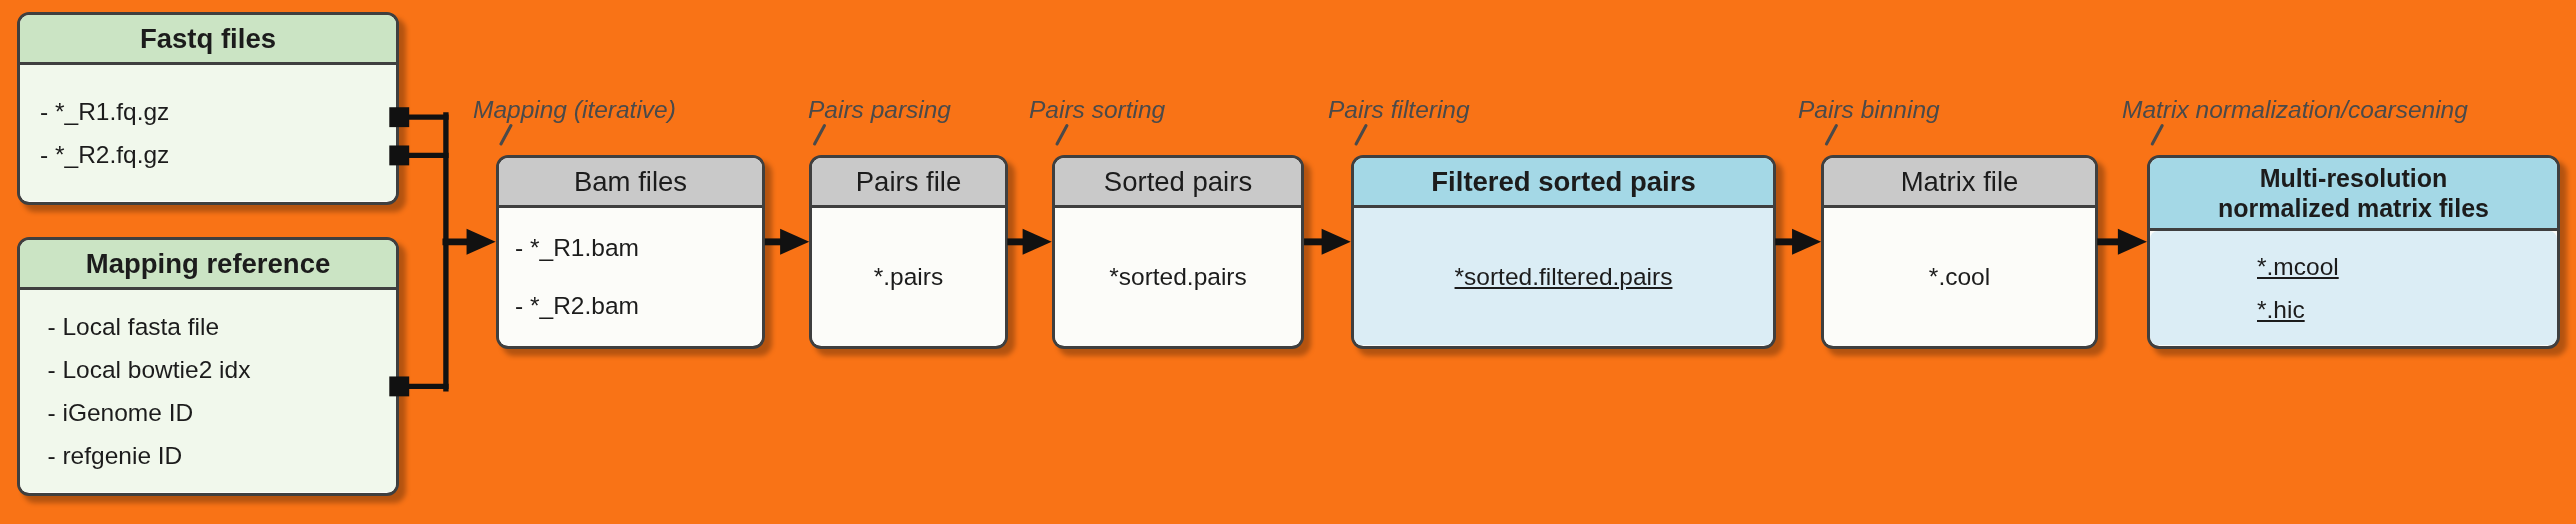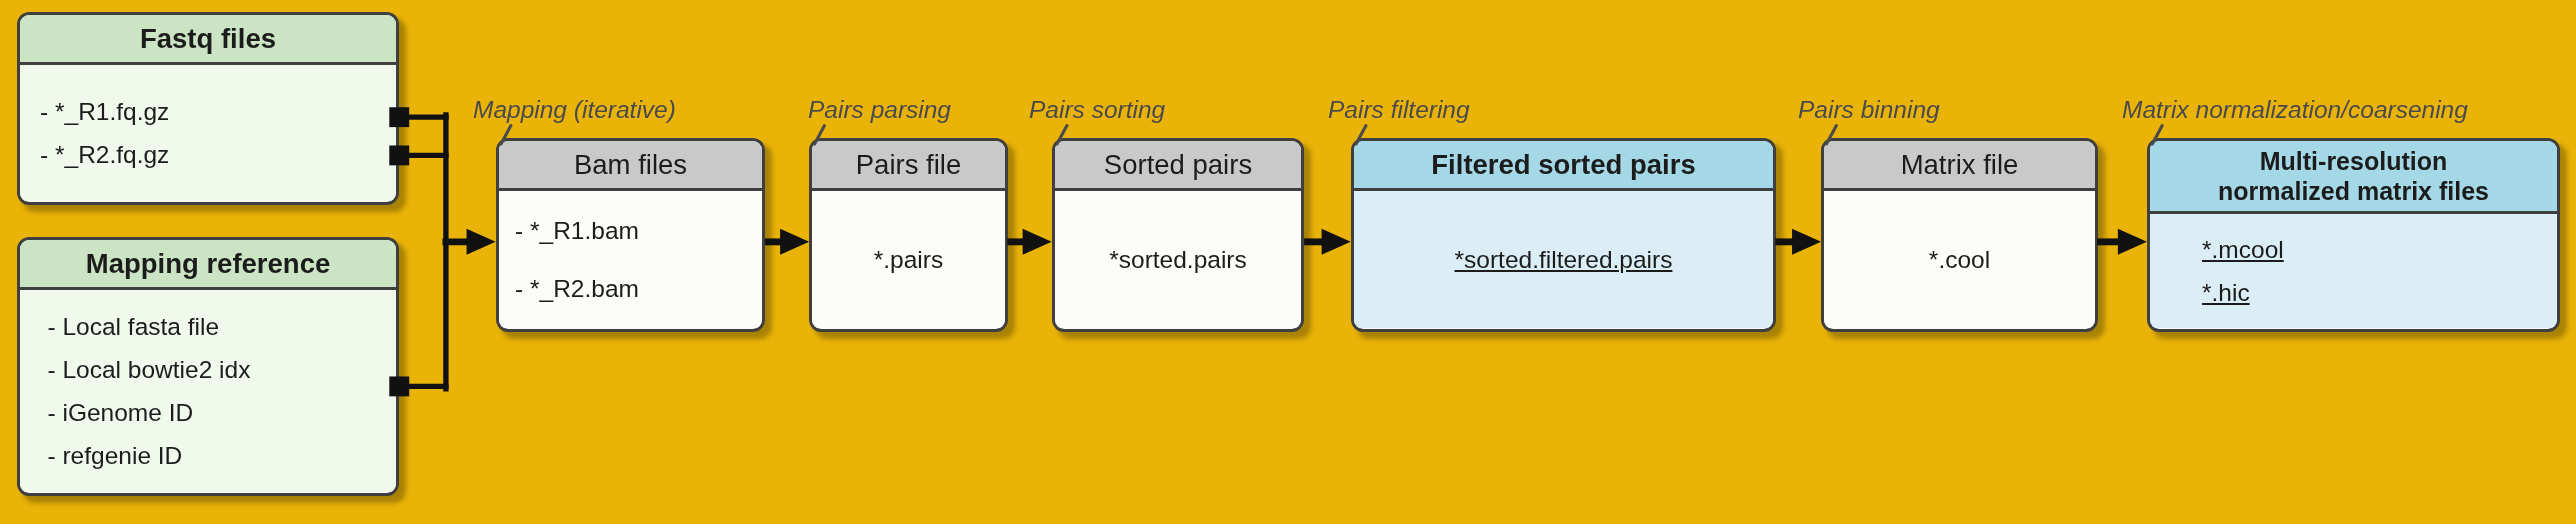--- a/index.html
+++ b/index.html
@@ -1,21 +1,21 @@
 <!DOCTYPE html>
 <html style="font-size:12.2px"><head>
 <meta charset="utf-8">
 <style>
   html, body { margin: 0; padding: 0; background: #ffffff; }
   * { box-sizing: border-box; }
   #canvas {
     position: relative;
     width: 2576px;
     height: 525px;
-    background: #eab308;
+    background: #f97316;
     overflow: hidden;
     font-family: "Liberation Sans", "DejaVu Sans", sans-serif;
     color: #1c1c1c;
   }
 
   .box {
     position: absolute;
     border: 3.1px solid #3f3f3f;
     border-radius: 12.2px;
     box-shadow: 6.9px 6.9px 5.4px rgba(0,0,0,0.28);
@@ -58,33 +58,33 @@
   
   #box-fastq  { left: 17px;  top: 12.2px;  width: 382px; height: 193px; }
   #box-fastq  .box-header { height: 50px; }
   #box-fastq  .box-body   { height: 136px; padding-left: 20px; }
 
   #box-genome { left: 17px;  top: 237px; width: 382px; height: 259px; }
   #box-genome .box-header { height: 50px; }
   #box-genome .box-body   { height: 202px; padding-left: 27.5px; }
 
   
-  .stage-box { top: 138px; height: 194px; }
+  .stage-box { top: 155px; height: 194px; }
   .stage-box .box-header { height: 50px; }
   .stage-box .box-body   { height: 137px; }
 
   #box-bam      { left: 496px;  width: 269px; }
   #box-bam .box-body { padding-left: 16px; }
   #box-pairs    { left: 809px; width: 199px; }
   #box-sorted   { left: 1052px; width: 252px; }
   #box-filtered { left: 1351px; width: 425px; }
   #box-matrix   { left: 1821px; width: 277px; }
   #box-multi    { left: 2147px; width: 413px; }
   #box-multi .box-header { height: 73px; font-size: 25px; }
-  #box-multi .box-body   { height: 114px; padding-left: 52px; }
+  #box-multi .box-body   { height: 114px; padding-left: 107px; border-radius: 8px; }
 
   .stage-label {
     position: absolute;
     top: 96px;
     font-style: italic;
     font-size: 24.5px;
     color: #4a4a4a;
     white-space: nowrap;
     z-index: 2;
   }

